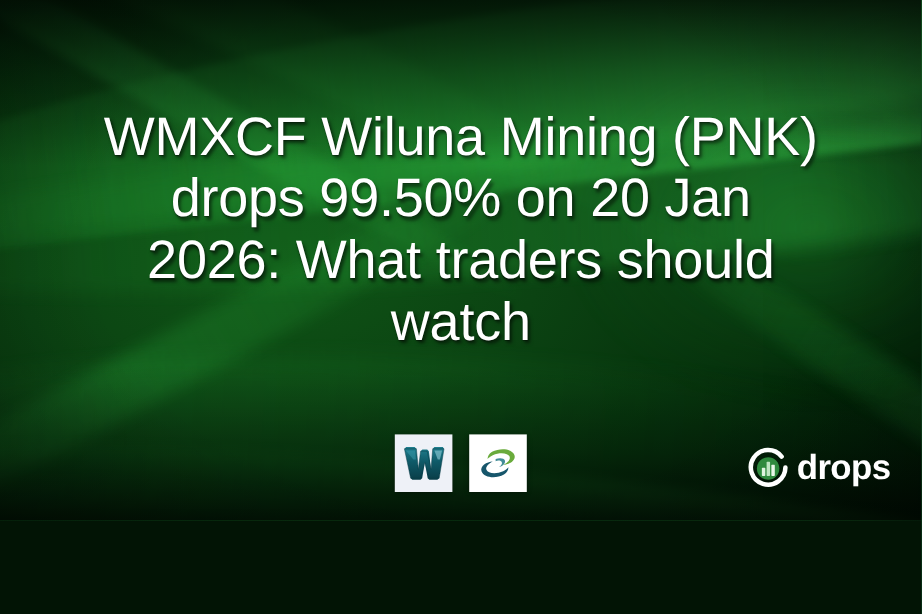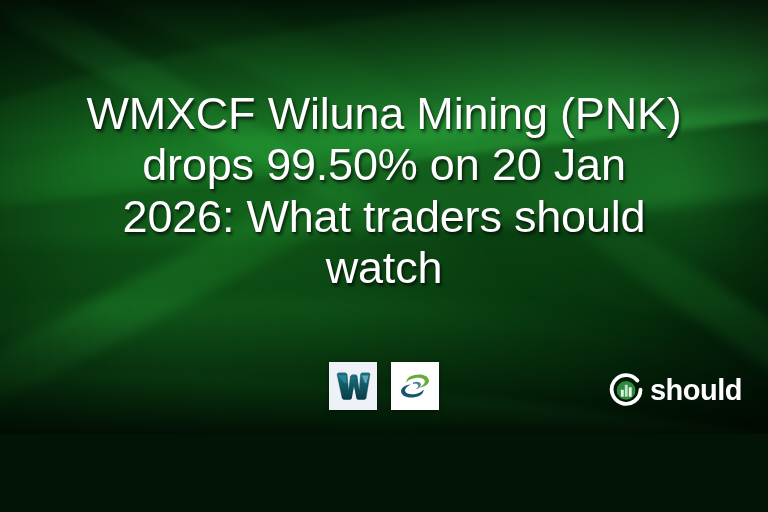--- a/index.html
+++ b/index.html
@@ -240,16 +240,16 @@
   </div>
 
   <div class="brand">
     <svg class="brand-mark" viewBox="0 0 40 40">
       <path d="M31.5 9.4 A16 16 0 1 0 35 19.6" fill="none" stroke="#ffffff" stroke-width="4.2" stroke-linecap="round"></path>
       <circle cx="19" cy="20.5" r="10.4" fill="#2f8a3e"></circle>
       <rect x="13.2" y="19.8" width="3.2" height="7.6" rx="0.6" fill="#dff3e0"></rect>
       <rect x="17.6" y="14.2" width="3.2" height="13.2" rx="0.6" fill="#bfe6c2"></rect>
       <rect x="22.0" y="17.0" width="3.2" height="10.4" rx="0.6" fill="#eaf8ea"></rect>
     </svg>
-    <span class="brand-name">should</span>
+    <span class="brand-name">drops</span>
   </div>
 
 </div>
 
 </body></html>

